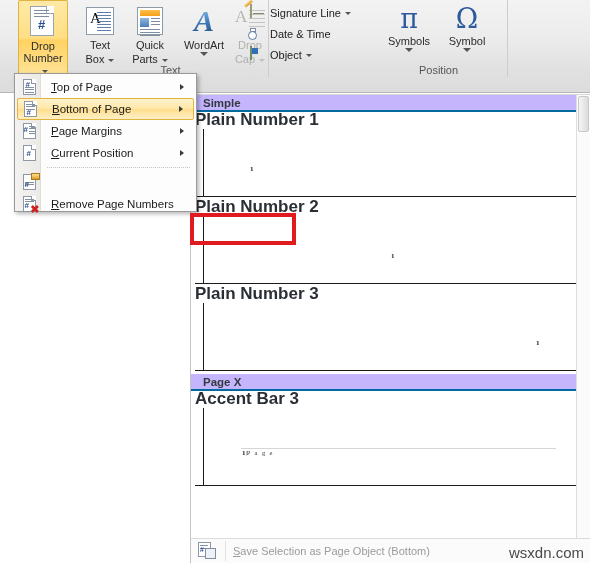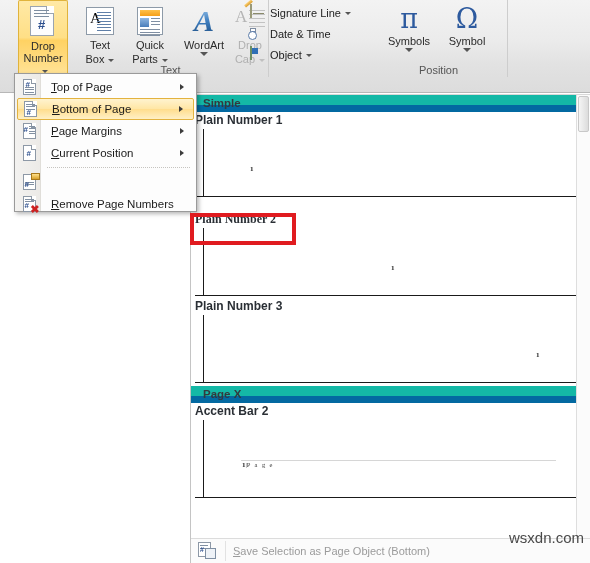--- a/index.html
+++ b/index.html
@@ -175,26 +175,26 @@
 
   
   .gallery {
     position: absolute; left: 190px; top: 94px; width: 400px; height: 469px;
     background: #ffffff;
     border-left: 1px solid #c4c4c4;
     border-top: 1px solid #d8d8d8;
     overflow: hidden;
   }
   .cat-header {
-    height: 17px; background: #14b8a6; border-bottom: 7px solid #0369a1;
+    height: 17px; background: #c4b5fd; border-bottom: 2px solid #0369a1;
     font-size: 11.5px; font-weight: bold; color: #33393f;
     padding-left: 12px; line-height: 17px;
   }
   .item-title {
-    font-size: 12px; font-weight: bold; color: #2a2f35;
+    font-size: 17px; font-weight: bold; color: #2a2f35;
     padding-left: 4px; line-height: 16px; height: 17px;
   }
   .preview {
     position: relative; background:#fff; margin-left: 4px; margin-right: 4px;
     border-bottom: 1px solid #1a1a1a;
     height: 68px;
   }
   .preview .edge-l { position:absolute; left:8px; top:0; bottom:0; width:1px; background:#1a1a1a;}
   .preview .edge-r { position:absolute; right:6px; top:0; bottom:0; width:1px; background:#1a1a1a;}
   .pnum { position:absolute; font-size:7px; font-weight:bold; color:#1c1c1c; font-family:"Liberation Serif", serif; }
@@ -210,21 +210,21 @@
     position:absolute; left:0; right:0; bottom:0; height:25px;
     background:#fbfbfb; border-top:1px solid #dcdcdc;
     display:flex; align-items:center;
   }
   .gfooter .fico { width:22px; height:18px; margin-left:7px; position:relative;}
   .gfooter .fsep { width:1px; height:20px; background:#e2e2e2; margin:0 7px 0 5px;}
   .gfooter .flbl { font-size:11px; color:#9b9b9b; }
   .gfooter .flbl u { text-decoration: underline; }
 
   .watermark {
-    position:absolute; right:6px; bottom:17px;
+    position:absolute; right:6px; bottom:2px;
     font-size:15px; color:#4a4a4a; font-family:"Liberation Sans", sans-serif;
   }
 
   
   .vscroll {
     position:absolute; right:0; top:0; width:14px; bottom:25px;
     background:#fbfbfb; border-left:1px solid #dedede;
   }
   .vthumb {
     position:absolute; left:1px; right:1px; top:1px; height:36px;
@@ -393,37 +393,37 @@
 
     <div class="cat-header">Simple</div>
 
     <div class="item-title">Plain Number 1</div>
     <div class="preview" style="height:68px;">
       <div class="edge-l"></div>
       <div class="edge-r"></div>
       <div class="pnum" style="left:55px;top:36px;">1</div>
     </div>
 
-    <div class="item-title" style="margin-top:14px;font-family:Liberation Serif, serif;">Plain Number 2</div>
+    <div class="item-title" style="margin-top:2px;">Plain Number 2</div>
     <div class="preview" style="height:68px;">
       <div class="edge-l"></div>
       <div class="edge-r"></div>
       <div class="pnum" style="left:196px;top:36px;">1</div>
     </div>
 
     <div class="item-title" style="margin-top:2px;">Plain Number 3</div>
     <div class="preview" style="height:68px;">
       <div class="edge-l"></div>
       <div class="edge-r"></div>
       <div class="pnum" style="left:341px;top:36px;">1</div>
     </div>
 
     <div class="cat-header" style="margin-top:3px;">Page X</div>
 
-    <div class="item-title">Accent Bar 2</div>
+    <div class="item-title">Accent Bar 3</div>
     <div class="preview" style="height:78px;">
       <div class="edge-l"></div>
       <div class="edge-r"></div>
       <div class="accent-rule" style="top:40px;"></div>
       <div class="accent-txt" style="left:47px;top:41px;">
         <b>1</b><span class="bar">|</span><span class="sp">P a g e</span>
       </div>
     </div>
 
     <div class="vscroll">

